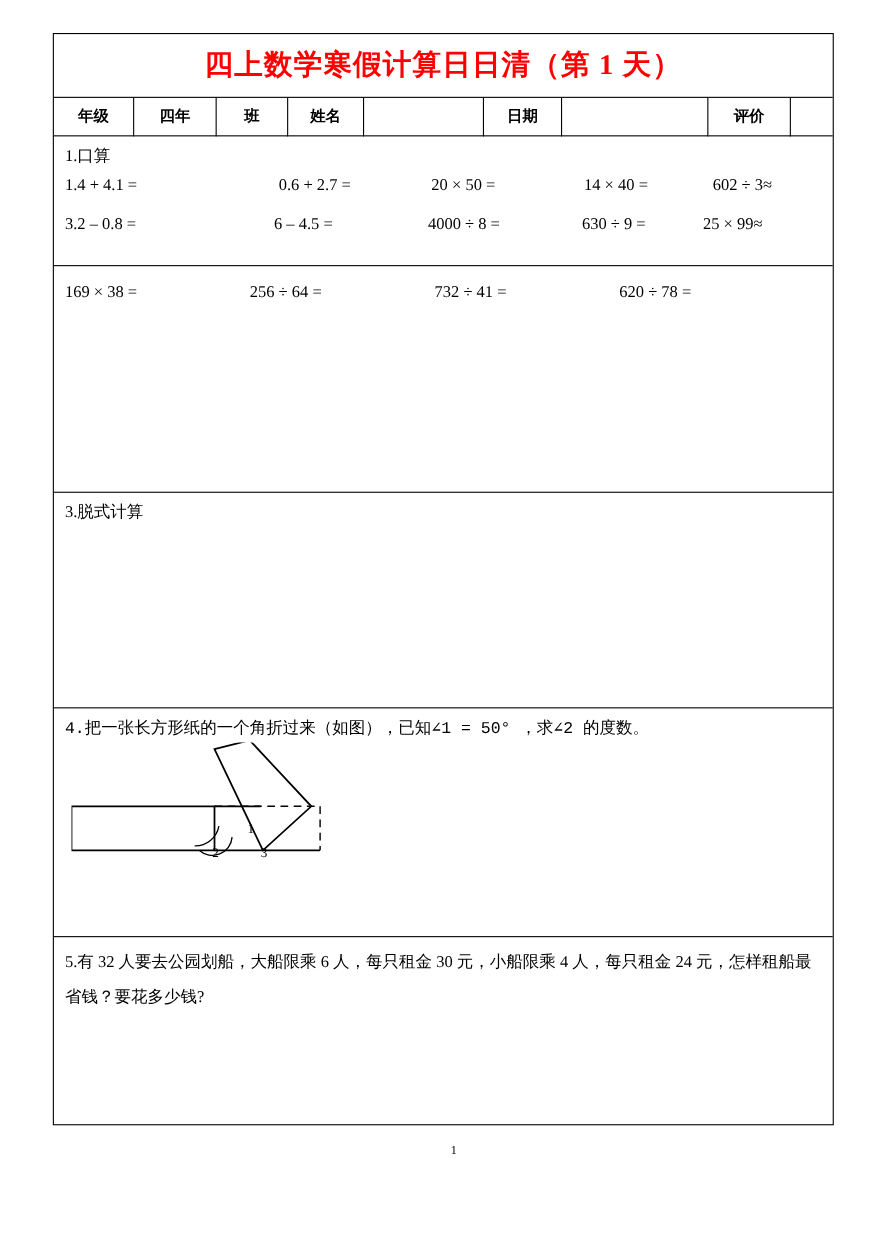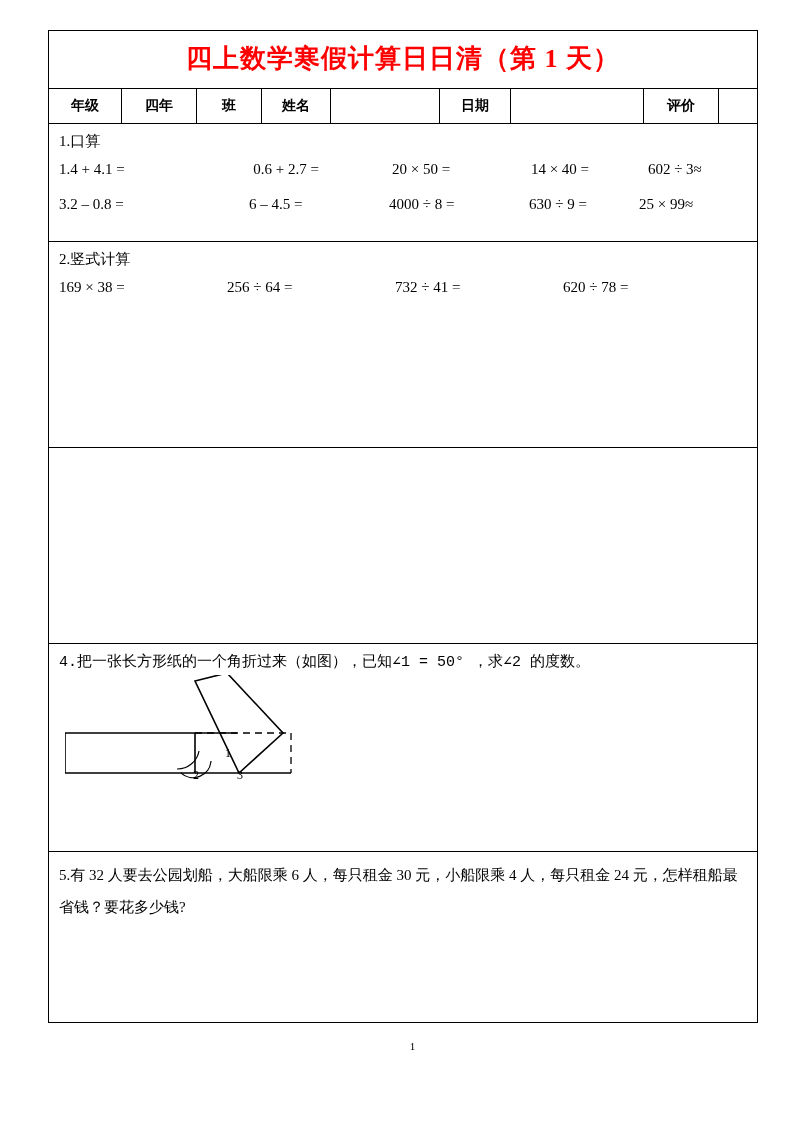--- a/index.html
+++ b/index.html
@@ -170,31 +170,31 @@
       <div class="row r2">
         <span class="cell c1">3.2 – 0.8 =</span>
         <span class="cell c2">6 – 4.5 =</span>
         <span class="cell c3">4000 ÷ 8 =</span>
         <span class="cell c4">630 ÷ 9 =</span>
         <span class="cell c5">25 × 99≈</span>
       </div>
     </div>
 
     <div class="section s2">
-      <div class="sec-head">2.竖式计算</div>
       <div class="row">
         <span class="cell c">169 × 38 =</span>
         <span class="cell c">256 ÷ 64 =</span>
         <span class="cell c">732 ÷ 41 =</span>
         <span class="cell c">620 ÷ 78 =</span>
       </div>
       <div class="answer-space"></div>
     </div>
 
     <div class="section s3">
+      <div class="sec-head">3.脱式计算</div>
       <div class="answer-space"></div>
     </div>
 
     <div class="section s4">
       <div class="q">4.把一张长方形纸的一个角折过来（如图），已知∠1 = 50°  ，求∠2 的度数。</div>
       <div class="figure">
         <svg width="660" height="140" viewBox="0 0 660 140">
 
           <path d="M 0 58 L 130 58 L 130 98 L 0 98 Z" fill="none" stroke="#000" stroke-width="1.6"></path>
 

